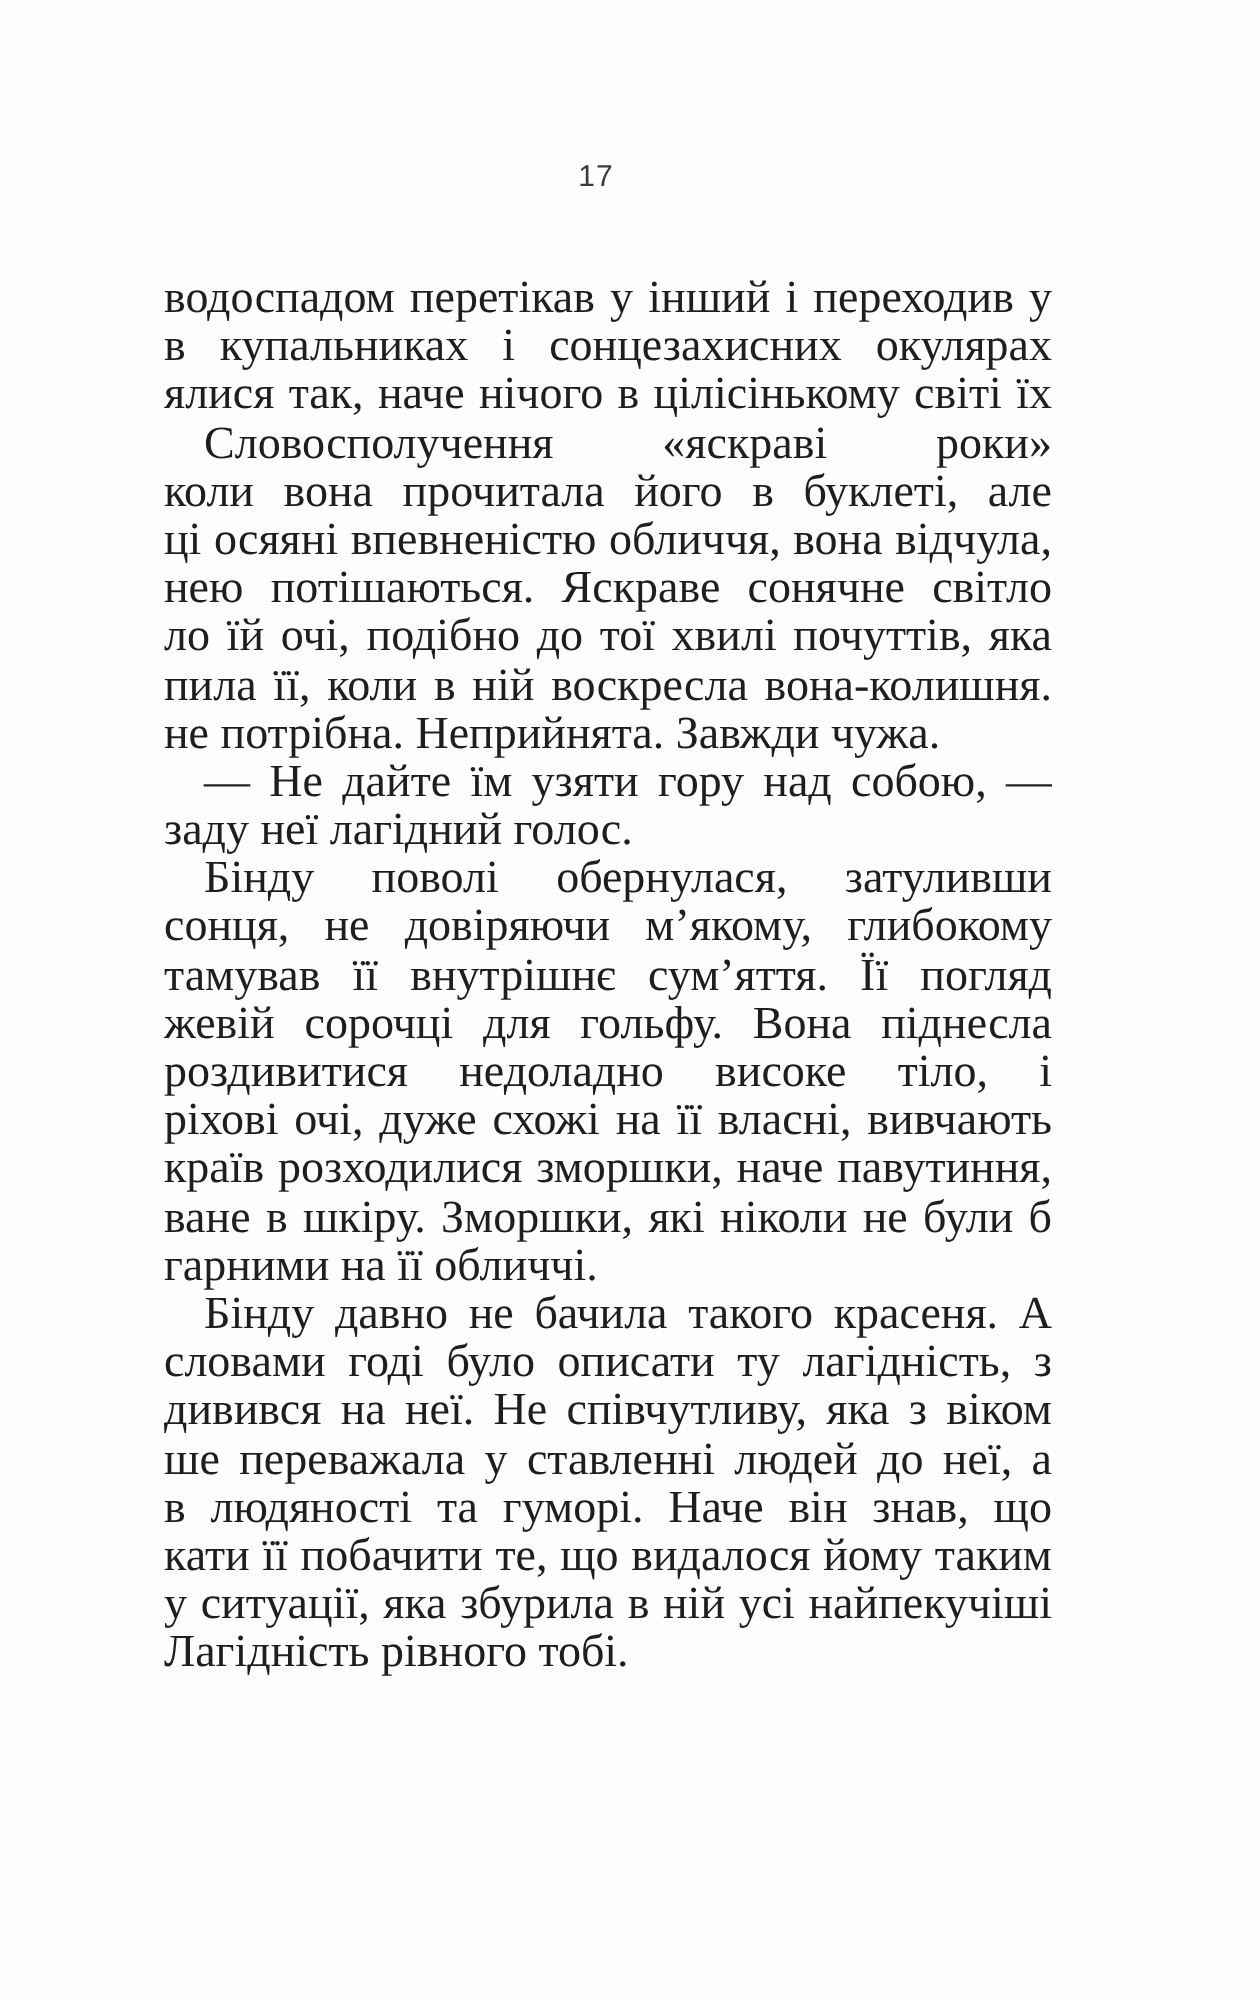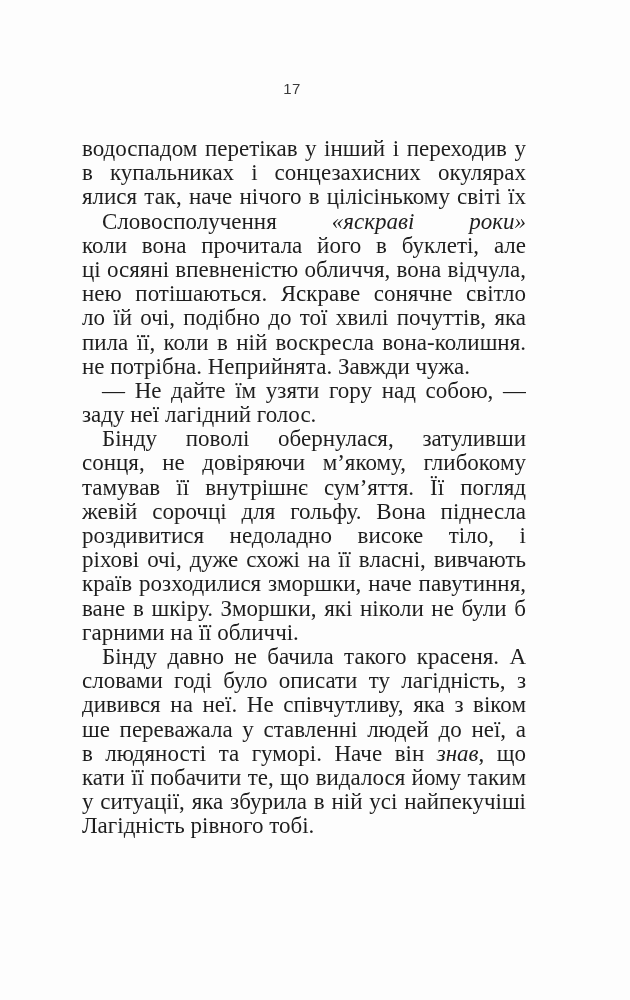--- a/index.html
+++ b/index.html
@@ -11,21 +11,21 @@
     position: relative;
     width: 630px;
     height: 1000px;
     background: #fdfdfd;
     overflow: hidden;
     font-family: "Liberation Serif", serif;
   }
   .folio {
     position: absolute;
     top: 80px;
-    left: 70px;
+    left: 76px;
     width: 444px;
     text-align: center;
     font-family: "Liberation Sans", sans-serif;
     font-size: 15px;
     color: #3b3b3b;
     letter-spacing: 0.5px;
   }
   .text-block {
     position: absolute;
     top: 137px;
@@ -46,21 +46,20 @@
     overflow: hidden;
     white-space: normal;
   }
   .line.last {
     text-align-last: left;
   }
   .line.indent {
     text-indent: 20px;
   }
   .italic {
-    font-style: italic;
   }
 </style>
 </head>
 <body>
 
 <div class="page">
   <div class="folio">17</div>
   <div class="text-block" id="text-block">
       <div class="paragraph">
         <div class="line"><span class="">водоспадом перетікав у інший і переходив у бар, де люди</span></div>

